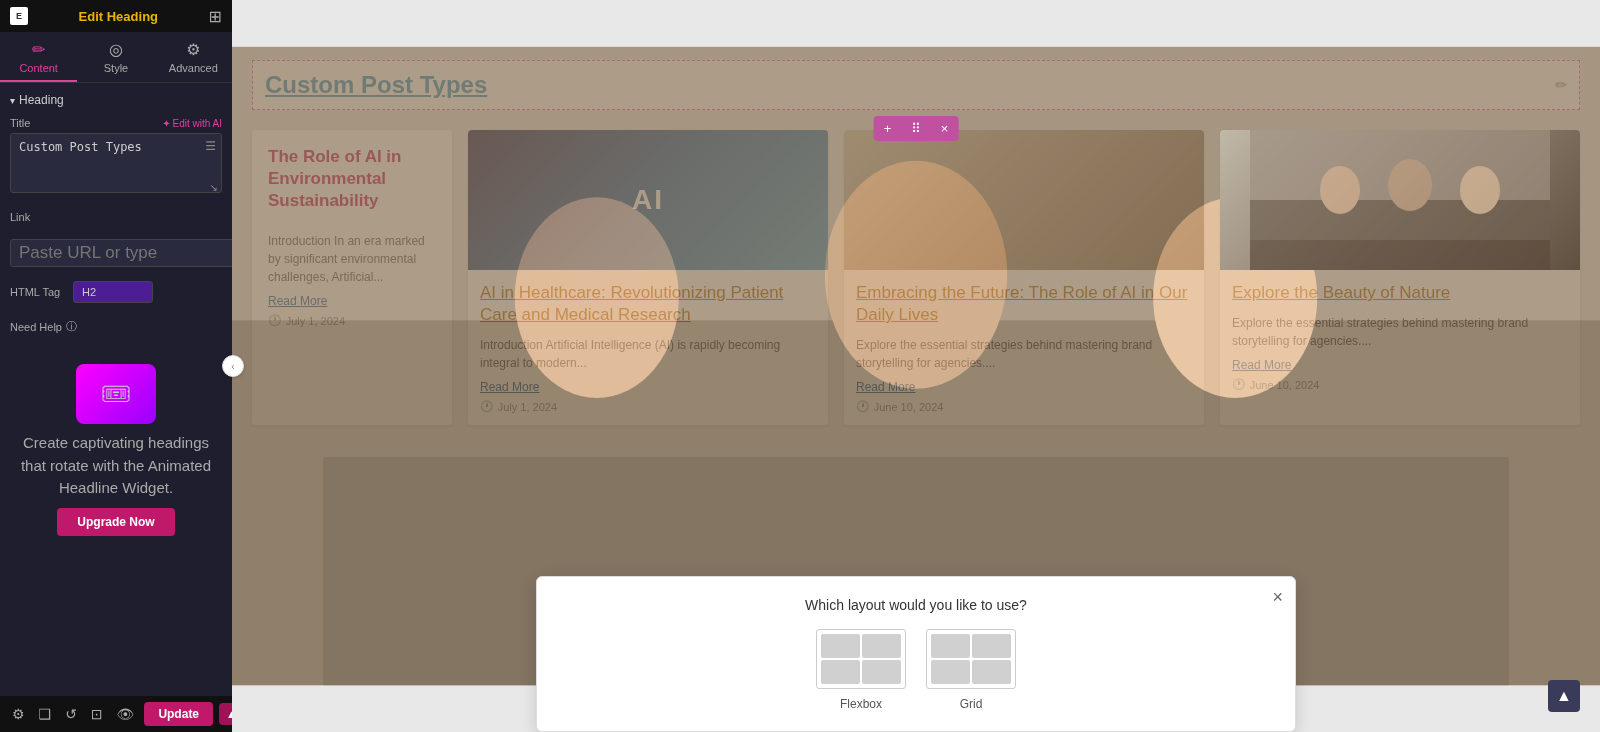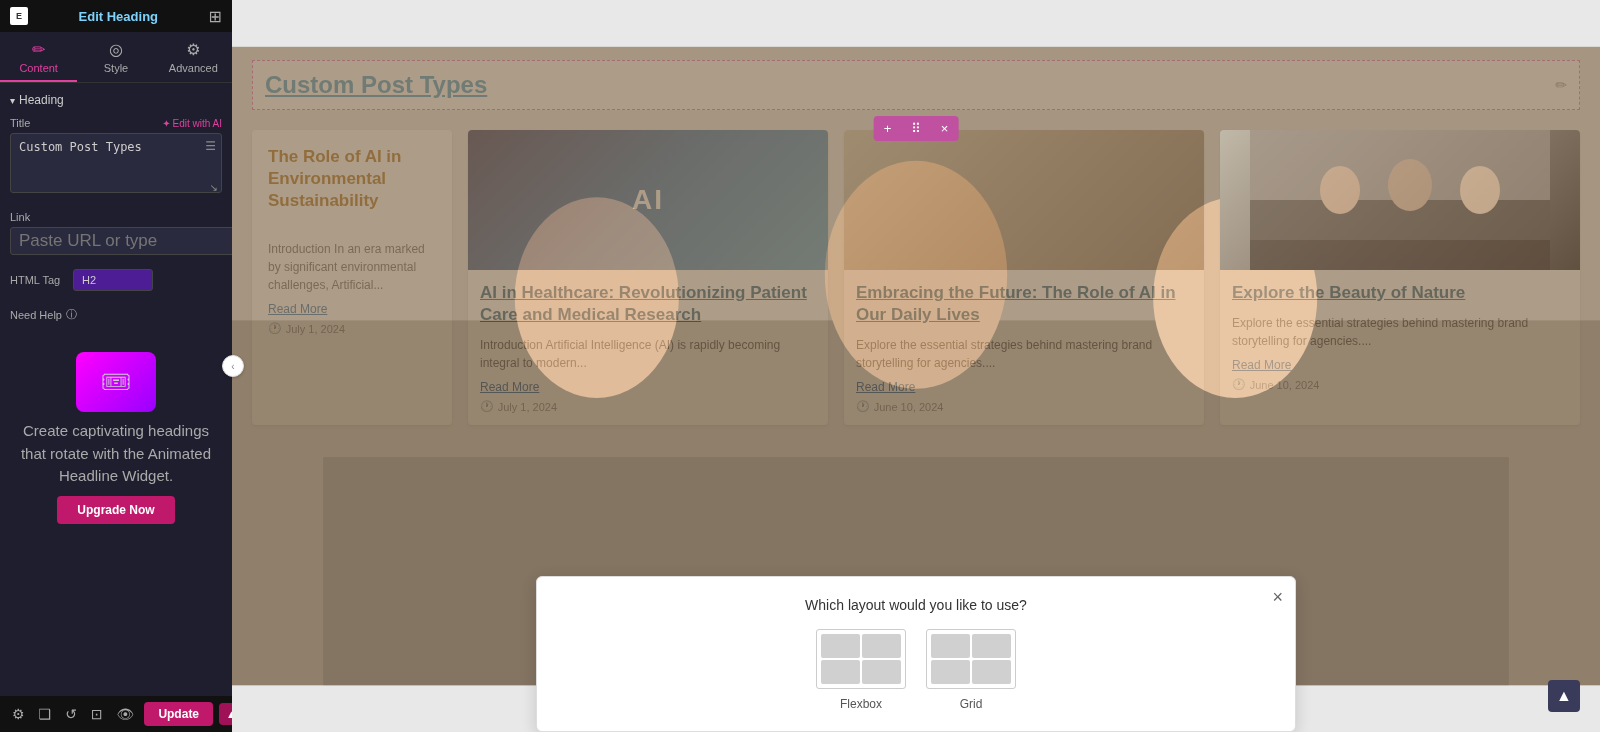--- a/index.html
+++ b/index.html
@@ -25,21 +25,21 @@
       height: 32px;
     }
     .panel-top-bar .logo {
       width: 18px; height: 18px;
       background: #fff;
       border-radius: 2px;
       display: flex; align-items: center; justify-content: center;
       font-size: 9px; color: #333; font-weight: bold;
     }
     .panel-title {
-      color: #7dd3fc;
+      color: #eab308;
       font-size: 13px;
       font-weight: 600;
     }
     .panel-grid-icon {
       color: #aaa; font-size: 16px; cursor: pointer;
     }
     .panel-tabs {
       display: flex;
       border-bottom: 1px solid #333;
       background: #1e1e2e;
@@ -111,21 +111,21 @@
       color: #888; font-size: 12px;
     }
     .resize-handle {
       position: absolute; right: 4px; bottom: 4px;
       color: #888; font-size: 10px;
     }
 
     .field-label2 {
       font-size: 11px;
       color: #aaa;
-      margin-bottom: 4px;
+      margin-bottom: 16px;
     }
     .input-row {
       display: flex;
       align-items: center;
       gap: 4px;
       margin-bottom: 14px;
     }
     .panel-input {
       flex: 1;
       background: #2a2a3e;
@@ -359,31 +359,31 @@
       color: #fff;
       font-weight: bold;
     }
     .ai-img { background: linear-gradient(135deg, #1a1a4e, #2060a0, #4090c0); }
     .office-img { background: linear-gradient(135deg, #d0c8b0, #a09080, #706050); }
     .office-img2 { background: linear-gradient(135deg, #c0b8a8, #908070, #605040); }
 
     .card-body { padding: 12px; flex: 1; }
     .card-title {
       font-size: 17px;
-      font-weight: 700;
-      color: #0c4a6e;
+      font-weight: 400;
+      color: #a16207;
       margin-bottom: 10px;
       text-decoration: underline;
       line-height: 1.3;
     }
     .card-title-plain {
       font-size: 17px;
       font-weight: 700;
-      color: #a16207;
-      margin-bottom: 28px;
+      color: #be185d;
+      margin-bottom: 20px;
       line-height: 1.3;
     }
     .card-excerpt {
       font-size: 12px;
       color: #555;
       line-height: 1.5;
       margin-bottom: 8px;
     }
     .card-read-more {
       font-size: 12px;

